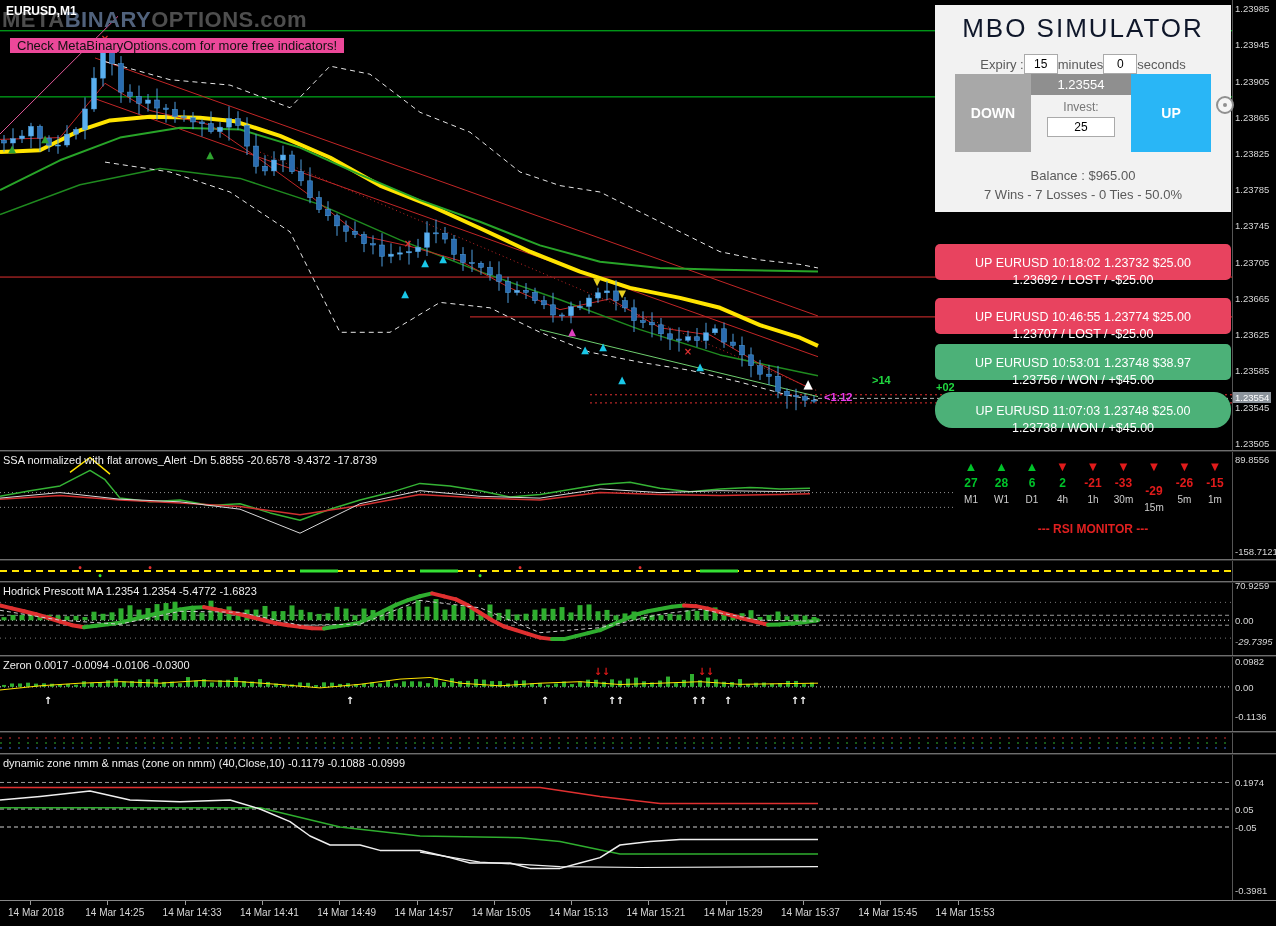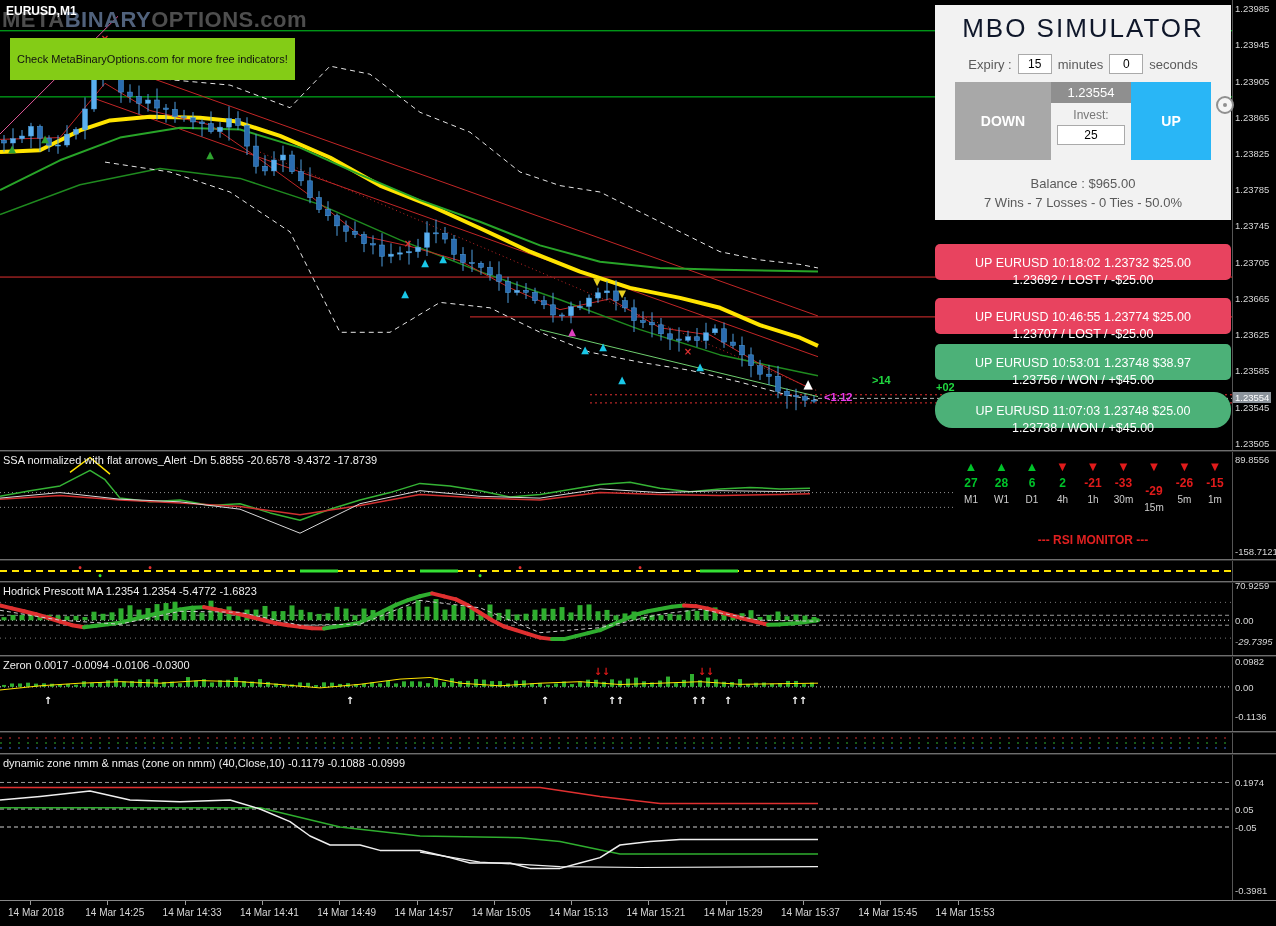--- a/index.html
+++ b/index.html
@@ -10,42 +10,42 @@
 #price-scale{position:absolute;right:0;top:0;width:44px;height:900px;border-left:1px solid #555;overflow:hidden;z-index:3}
 .scale-label{position:absolute;left:2px;font-size:9.5px;color:#d6d6d6;white-space:nowrap}
 .scale-tag{position:absolute;left:0;font-size:9.5px;color:#fff;background:#8c949c;padding:0 2px;white-space:nowrap;z-index:2}
 #time-axis{position:absolute;left:0;top:900px;width:1276px;height:26px;background:#000;border-top:1px solid #888;z-index:3}
 .time-label{position:absolute;top:6px;font-size:10px;color:#d8d8d8;white-space:nowrap}
 .time-tick{position:absolute;top:0;width:1px;height:4px;background:#999}
 .pane-label{position:absolute;left:3px;font-size:11px;color:#efefef;z-index:3;white-space:nowrap}
 #symbol-title{position:absolute;left:6px;top:4px;font-size:12px;font-weight:bold;color:#fff;z-index:3}
 #watermark{position:absolute;left:2px;top:7px;font-size:22px;font-weight:bold;letter-spacing:.5px;color:#4e4e4e;z-index:2;white-space:nowrap}
 #watermark .wm-binary{color:#51627c}
-#banner{position:absolute;left:10px;top:38px;background:#84cc16;color:#111;font-size:11px;padding:15px 7px;z-index:4;white-space:nowrap}
+#banner{position:absolute;left:10px;top:38px;background:#ec4899;color:#111;font-size:13px;padding:0 7px;z-index:4;white-space:nowrap}
 #simulator{position:absolute;left:935px;top:5px;width:296px;background:#f2f2f2;z-index:5;padding-bottom:10px}
 .sim-title{text-align:center;font-size:26px;color:#0f172a;padding:8px 0 10px;letter-spacing:2px}
-.sim-expiry{display:flex;align-items:center;justify-content:center;gap:6px;font-size:13px;color:#5a5a5a;padding-bottom:8px}
+.sim-expiry{display:flex;align-items:center;justify-content:center;font-size:13px;color:#5a5a5a;padding-bottom:0}
 .sim-expiry input{width:34px;height:20px;text-align:center;font-size:12px;border:1px solid #aaa;background:#fff}
 .sim-trade{display:flex;margin:0 20px;height:78px}
-.down-btn{width:96px;background:#a8a8a8;color:#fff;font-size:14px;font-weight:bold;border:none;cursor:pointer}
+.down-btn{width:76px;background:#a8a8a8;color:#fff;font-size:14px;font-weight:bold;border:none;cursor:pointer}
 .sim-mid{flex:1;display:flex;flex-direction:column;align-items:center}
 .sim-price{width:100%;background:#8f8f8f;color:#fff;text-align:center;font-size:13px;padding:3px 0}
 .sim-invest-label{font-size:12px;color:#777;margin-top:5px}
 .sim-mid input{width:68px;height:20px;text-align:center;border:1px solid #aaa;margin-top:3px;font-size:12px;background:#fff}
 .up-btn{width:80px;background:#29b6f6;color:#fff;font-size:14px;font-weight:bold;border:none;cursor:pointer}
 .sim-balance{text-align:center;font-size:13px;color:#5a5a5a;margin-top:16px}
 .sim-stats{text-align:center;font-size:13px;color:#5a5a5a;margin-top:4px}
 .hist-row{position:absolute;left:935px;width:296px;height:36px;border-radius:5px;color:#fff;font-size:12.5px;line-height:17px;text-align:center;padding-top:11px;z-index:5}
 #rsi-monitor{position:absolute;left:955px;top:455px;width:276px;height:102px;background:#000;z-index:4}
 #rsi-cells{display:flex;justify-content:space-between;padding:4px 2px 0}
 .rsi-cell{width:28px;text-align:center}
 .rsi-arrow{font-size:13px;font-weight:bold;line-height:16px}
 .rsi-val{font-size:12px;font-weight:bold;line-height:16px}
 .rsi-tf{font-size:10px;color:#cfcfcf;margin-top:3px}
-.rsi-title{color:#e02020;font-weight:bold;font-size:12px;text-align:center;margin-top:20px}
+.rsi-title{color:#e02020;font-weight:bold;font-size:12px;text-align:center;margin-top:9px}
 #dial-icon{position:absolute;left:1216px;top:96px;width:18px;height:18px;border:2px solid #909090;border-radius:50%;background:#f5f5f5;z-index:6}
 #dial-icon::after{content:"";position:absolute;left:5px;top:5px;width:4px;height:4px;background:#909090;border-radius:50%}
 </style>
 </head>
 <body>
 
 <div id="app">
   <div id="chart-layer">
       <svg width="1232" height="450" style="position: absolute; left: 0px; top: 0px; z-index: 1;">
         <line x1="0" y1="30.78470824949674" x2="1232" y2="30.78470824949674" stroke="#00d020" stroke-width="1" stroke-dasharray=""></line>

